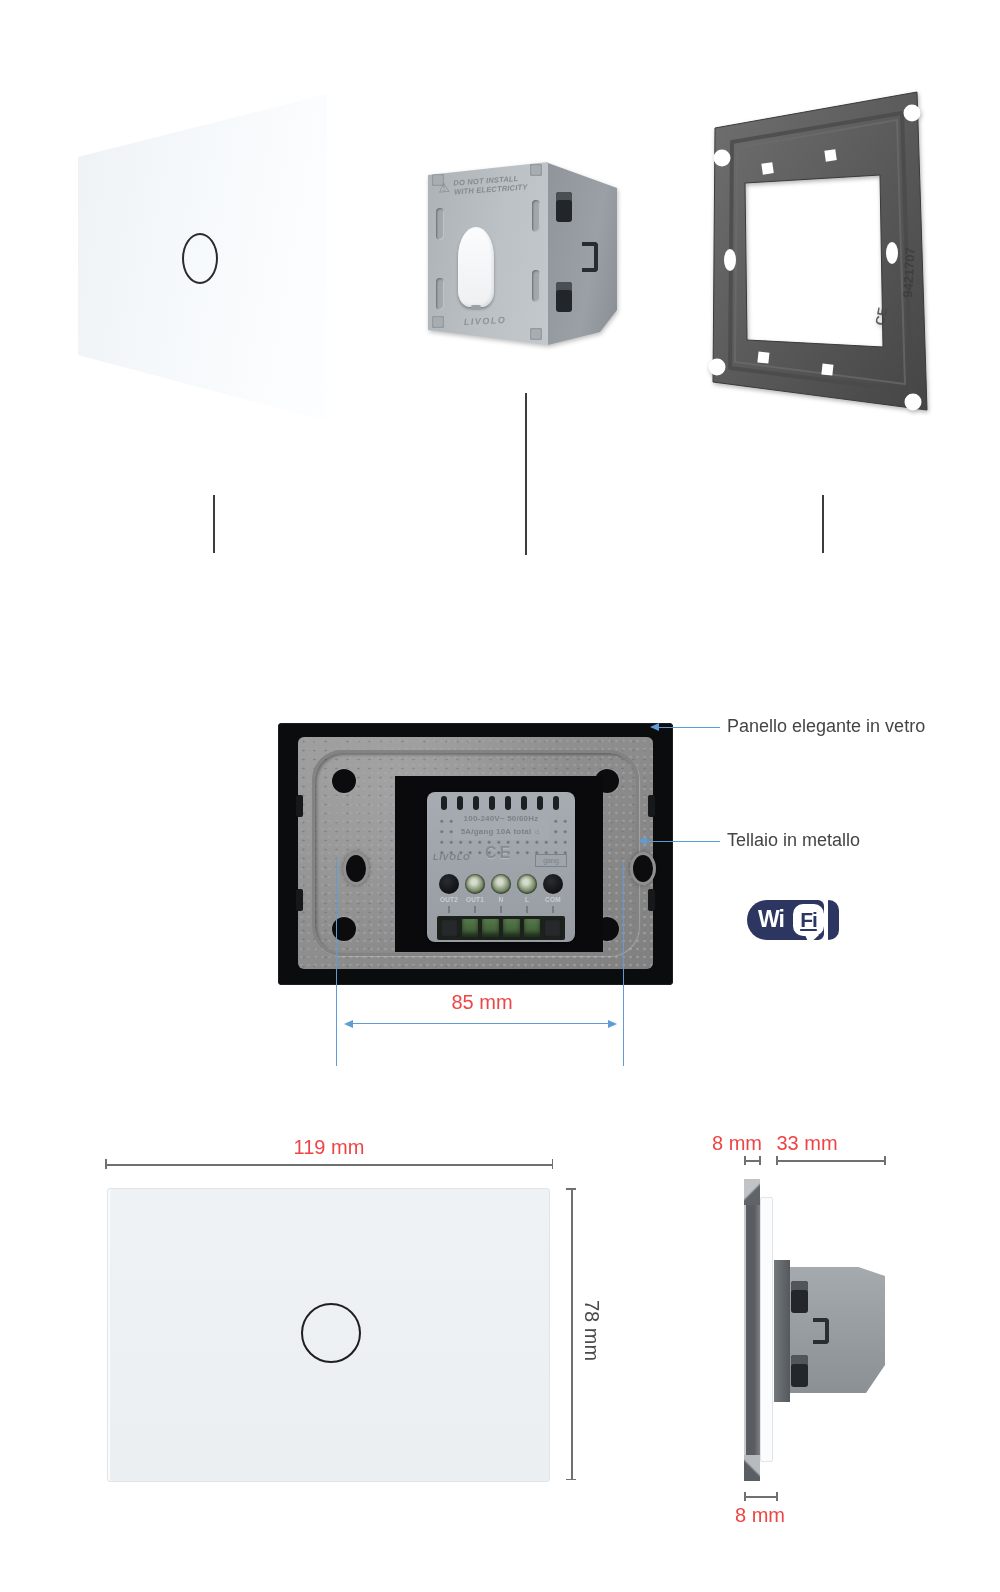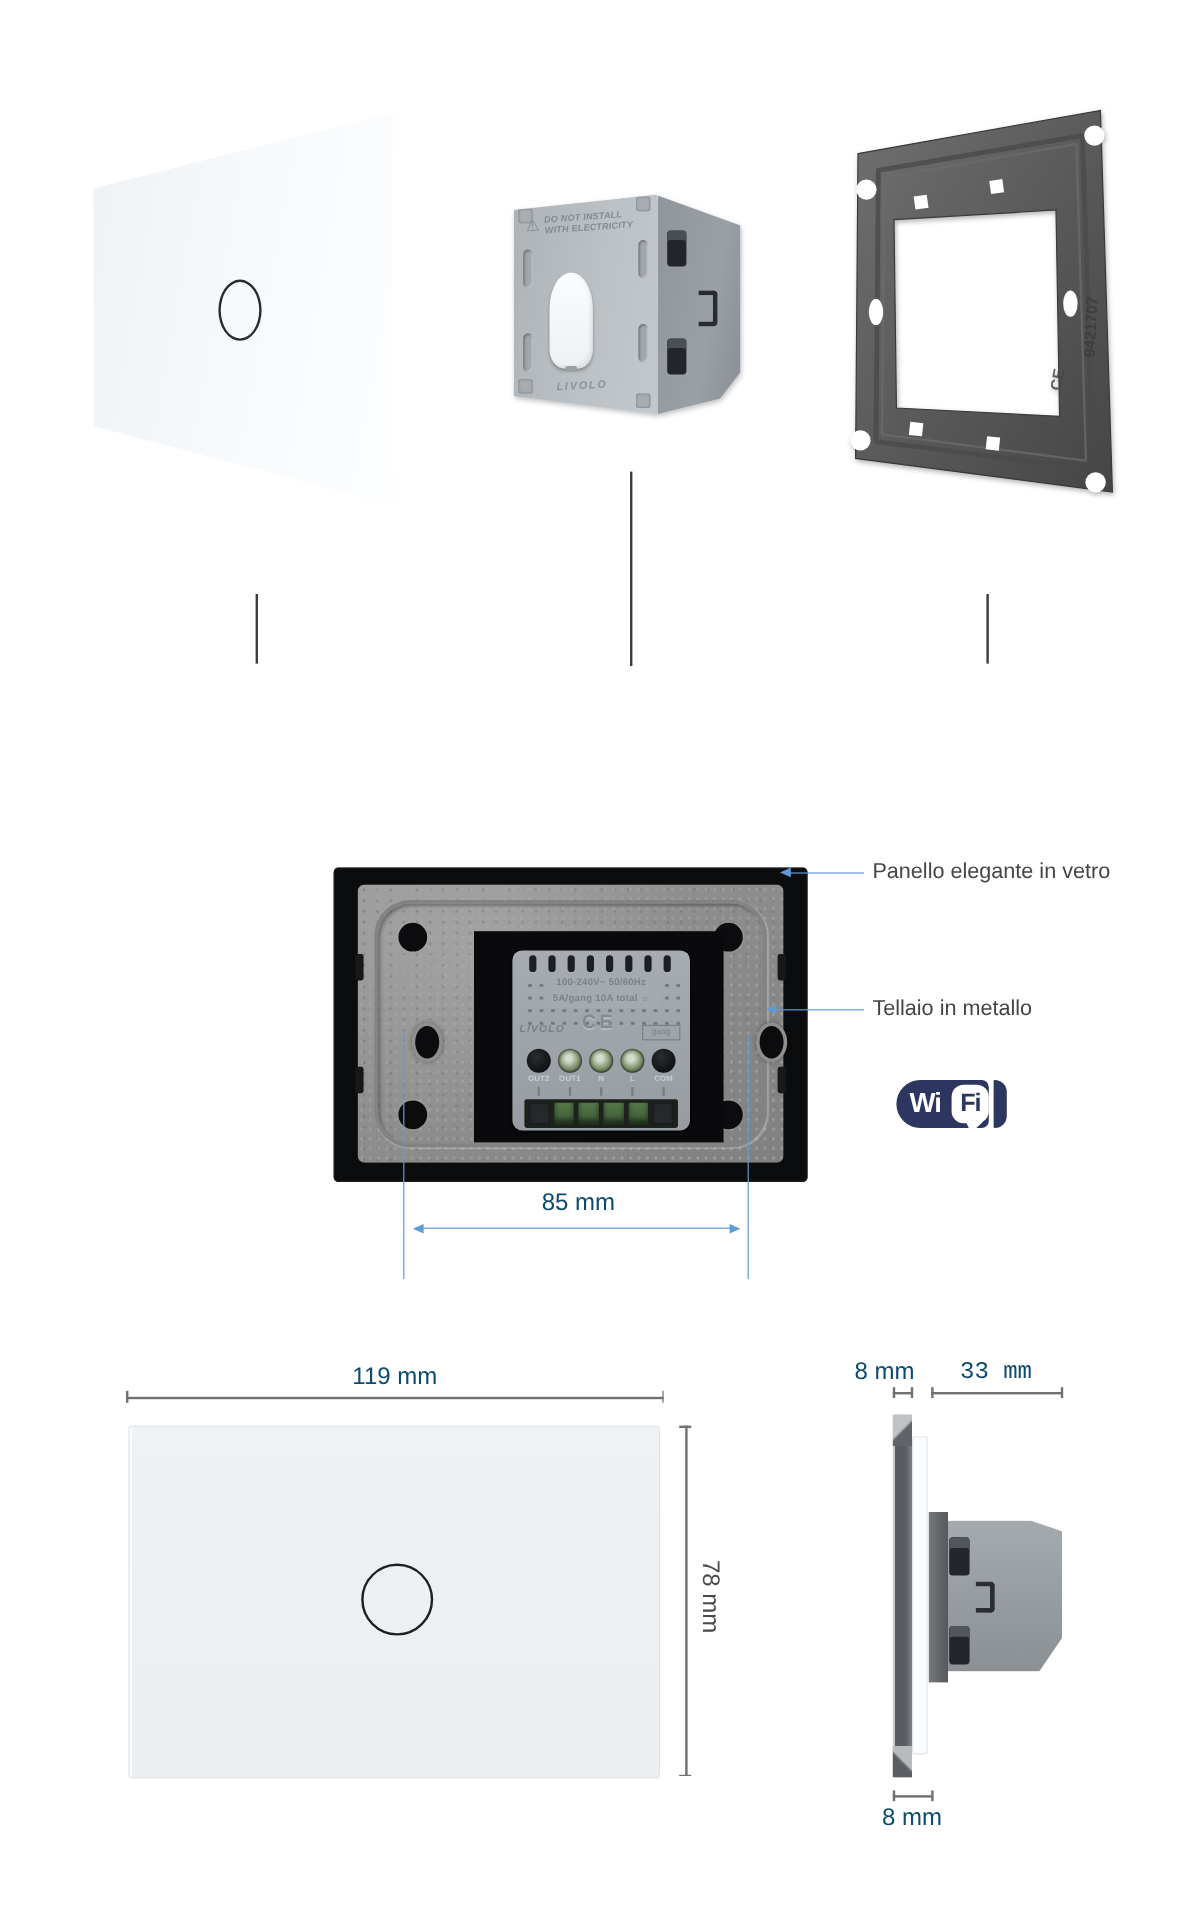--- a/index.html
+++ b/index.html
@@ -73,27 +73,27 @@
   .ttick{position:absolute;top:114px;width:1.5px;height:7px;background:#757c82;}
   .greenstrip{position:absolute;left:10px;top:124px;width:128px;height:24px;background:#1c211c;border-radius:2px;display:flex;gap:4px;padding:3px 4px;box-sizing:border-box;}
   .gblock{flex:1;background:linear-gradient(180deg,#55784a,#3c5a34);border-radius:1px;box-shadow:inset 0 -4px 4px rgba(0,0,0,.5);}
   .gblock.dark{background:#26292b;box-shadow:inset 0 0 2px #000;}
 
   
   .blue-line{position:absolute;background:#5f9cd4;}
   .arrow-left{position:absolute;width:0;height:0;border-top:4px solid transparent;border-bottom:4px solid transparent;border-right:9px solid #5f9cd4;}
   .arrow-right{position:absolute;width:0;height:0;border-top:4px solid transparent;border-bottom:4px solid transparent;border-left:9px solid #5f9cd4;}
   .callout-text{position:absolute;font-size:18px;color:#454545;white-space:nowrap;}
-  .annot{position:absolute;text-align:center;font-size:20px;color:#0c4a6e;white-space:nowrap;}
+  .annot{position:absolute;text-align:center;font-size:20px;color:#ef4444;white-space:nowrap;}
 
   .wifi{position:absolute;left:747px;top:900px;width:92px;height:40px;}
   .wifi-pill{position:absolute;left:0;top:0;width:77px;height:40px;background:#2d3660;border-radius:20px 6px 6px 20px;}
   .wifi-wi{position:absolute;left:11px;top:6px;font-size:23px;font-weight:700;color:#fff;letter-spacing:-1px;}
   .wifi-fibox{position:absolute;left:46px;top:4px;width:31px;height:32px;background:#fff;border-radius:10px;text-align:center;}
-  .wifi-fi{font-size:21px;font-weight:700;color:#2d3660;line-height:32px;letter-spacing:-1px;}
+  .wifi-fi{font-size:21px;font-weight:700;color:#2d3660;line-height:32px;letter-spacing:-1px;text-decoration:underline;}
   .wifi-tail{position:absolute;left:58px;top:35px;width:14px;height:9px;background:#fff;clip-path:polygon(0 0,100% 0,30% 100%);}
   .wifi-crescent{position:absolute;left:81px;top:0;width:11px;height:40px;background:#2d3660;border-radius:2px 22px 22px 2px;}
 
   
   .dim-line-h{position:absolute;height:1.5px;background:#707070;}
   .dim-line-v{position:absolute;width:1.5px;background:#707070;}
   .tick-v{position:absolute;width:1.5px;height:10px;background:#707070;}
   .tick-h{position:absolute;width:10px;height:1.5px;background:#707070;}
   .front-panel{position:absolute;left:107px;top:1188px;width:441px;height:292px;background:linear-gradient(180deg,#eef2f5,#ebeff2);
     border:1px solid #dfe4e8;border-radius:3px;box-shadow:inset 2px 0 0 #f9fbfc;}
@@ -272,21 +272,21 @@
   <div class="front-panel">
     <div class="front-circle"></div>
   </div>
 
   <div class="dim-line-v" style="left:571px;top:1188px;height:292px;"></div>
   <div class="tick-h" style="left:566px;top:1188px;"></div>
   <div class="tick-h" style="left:566px;top:1478.5px;"></div>
   <div class="dim-vtext" style="left:580px;top:1300px;">78 mm</div>
 
   <div class="annot" style="left:687px;top:1132px;width:100px;">8 mm</div>
-  <div class="annot" style="left:780px;top:1132px;width:100px;font-family:Liberation Mono, monospace;">33 mm</div>
+  <div class="annot" style="left:757px;top:1132px;width:100px;">33 mm</div>
   <div class="dim-line-h" style="left:744px;top:1160px;width:16px;"></div>
   <div class="tick-v" style="left:744px;top:1156px;height:9px;"></div>
   <div class="tick-v" style="left:759px;top:1156px;height:9px;"></div>
   <div class="dim-line-h" style="left:776px;top:1160px;width:109px;"></div>
   <div class="tick-v" style="left:776px;top:1156px;height:9px;"></div>
   <div class="tick-v" style="left:884px;top:1156px;height:9px;"></div>
 
   <div class="glass-edge"></div>
   <div class="facet-top"></div>
   <div class="facet-bot"></div>

